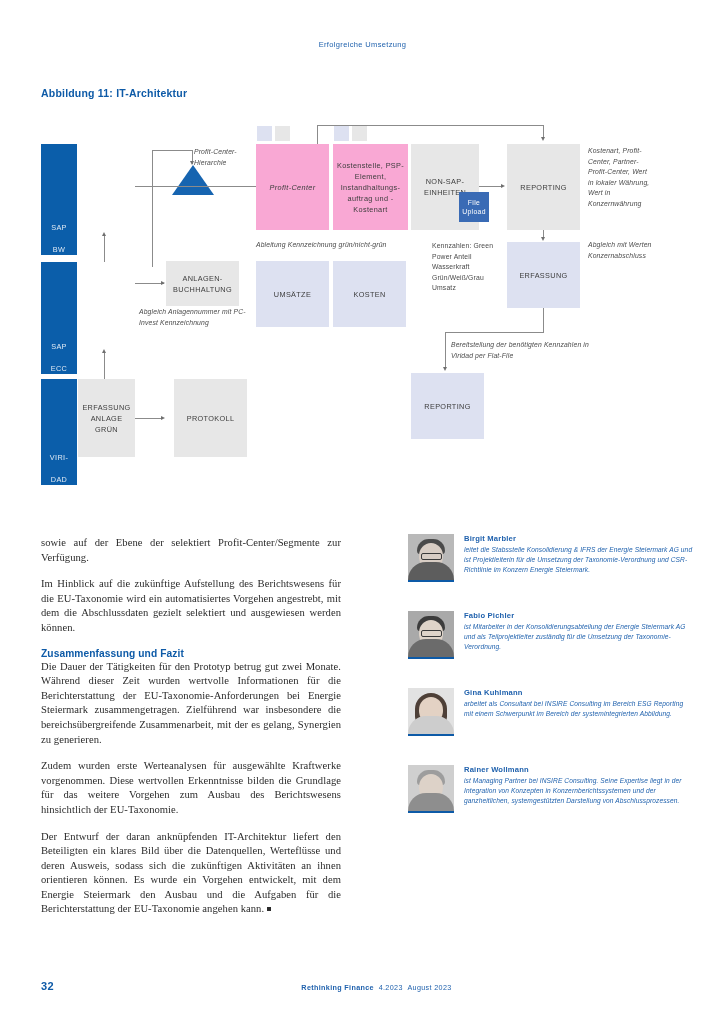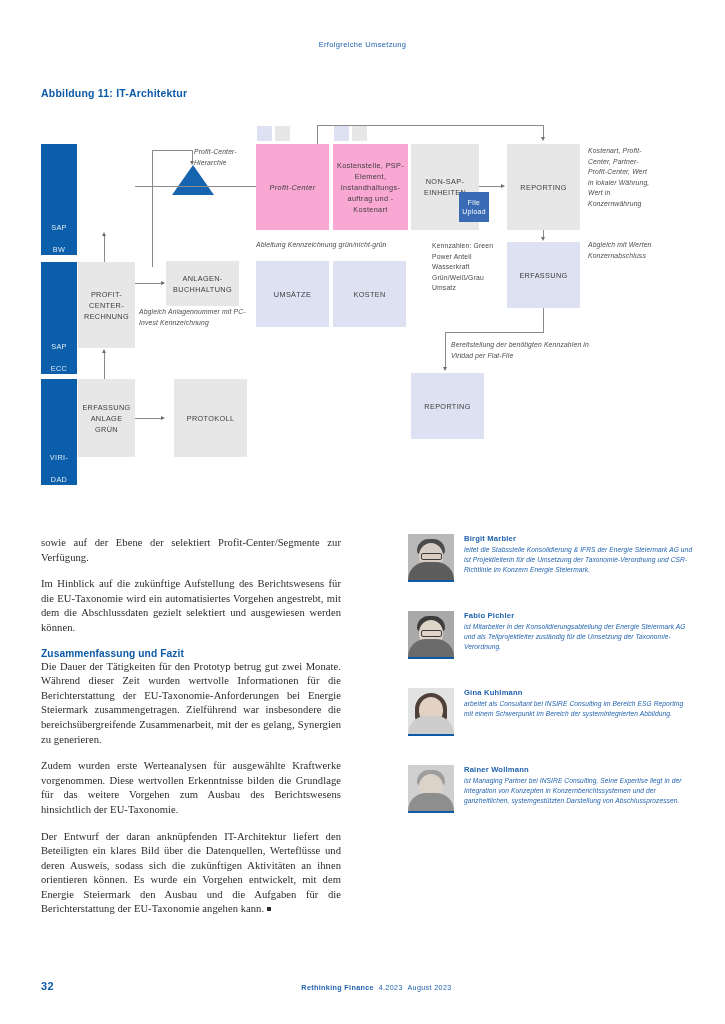--- a/index.html
+++ b/index.html
@@ -95,21 +95,20 @@
     <div class="db sys" style="left:0px;top:24px;width:36px;height:111px;">
       <span><span>SAP</span><br><span>BW</span></span>
     </div>
     <div class="db sys" style="left:0px;top:142px;width:36px;height:112px;">
       <span><span>SAP</span><br><span>ECC</span></span>
     </div>
     <div class="db sys" style="left:0px;top:259px;width:36px;height:106px;">
       <span><span>VIRI-</span><br><span>DAD</span></span>
     </div>
 
-    <div class="db grey" style="left:37px;top:142px;width:57px;height:86px;">PROFIT-CENTER-RECHNUNG</div>
     <div class="db grey" style="left:37px;top:259px;width:57px;height:78px;">ERFASSUNG ANLAGE GRÜN</div>
 
     <div class="db grey" style="left:125px;top:141px;width:73px;height:45px;">ANLAGEN-BUCHHALTUNG</div>
     <div class="db grey" style="left:133px;top:259px;width:73px;height:78px;">PROTOKOLL</div>
 
     <div class="tri" style="left:131px;top:45px;"></div>
     <div class="note" style="left:153px;top:27px;width:75px;">Profit-Center-Hierarchie</div>
 
     <div class="db mgrey" style="left:215px;top:24px;width:73px;height:86px;font-style:italic;">Profit-Center</div>
     <div class="db mgrey" style="left:292px;top:24px;width:75px;height:86px;">Kostenstelle, PSP-Element, Instandhaltungs-auftrag und -Kostenart</div>

